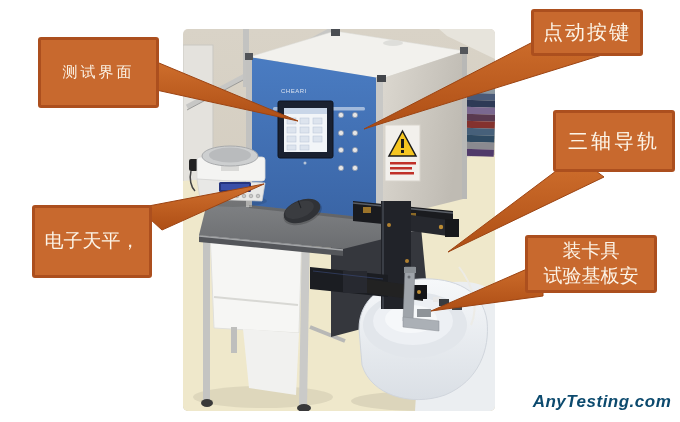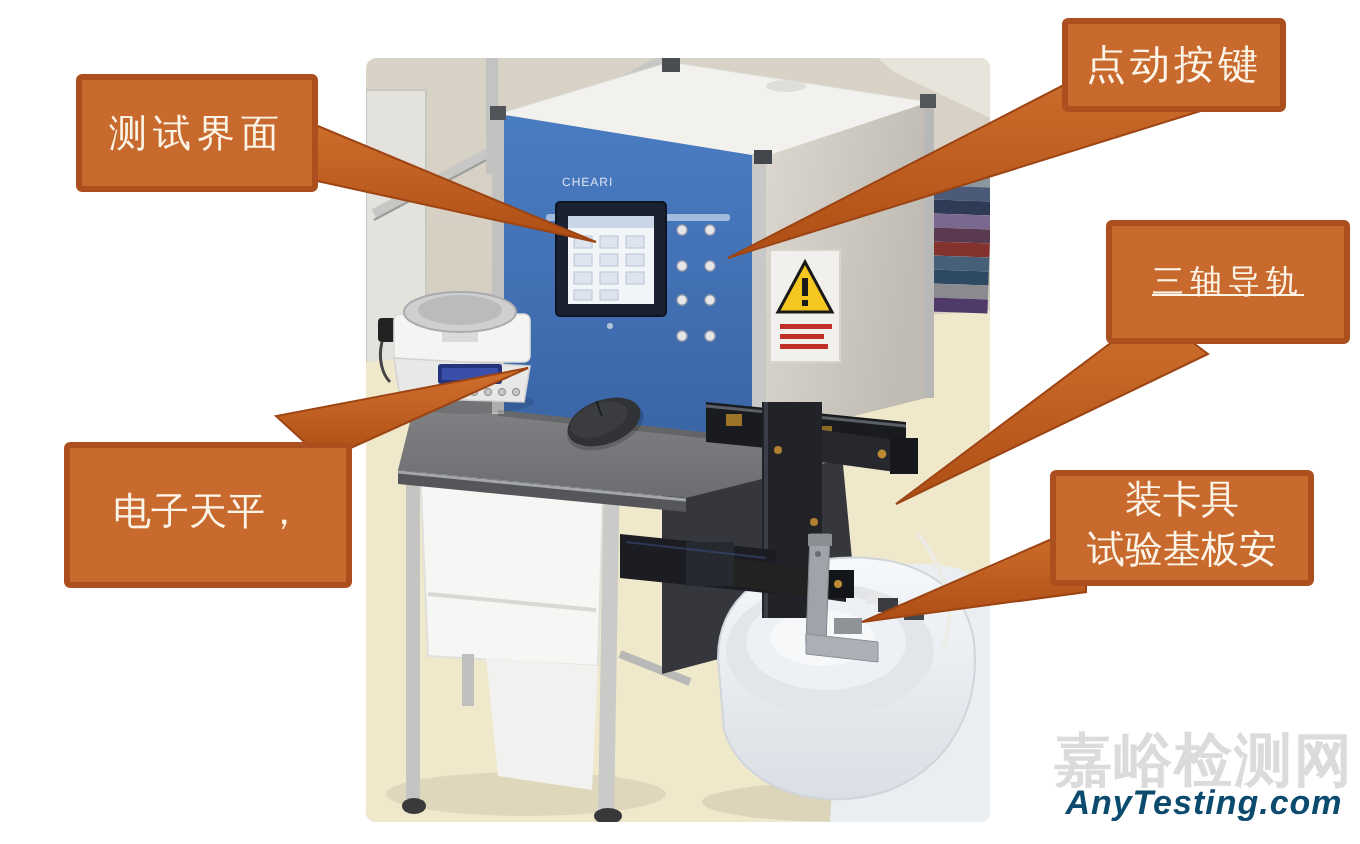--- a/index.html
+++ b/index.html
@@ -4,24 +4,24 @@
 <style>
   html,body{margin:0;padding:0;background:#fff;}
   .canvas{position:relative;width:680px;height:422px;background:#FFFFFF;overflow:hidden;
           font-family:"Liberation Sans", sans-serif;}
   .photo{position:absolute;left:183px;top:29px;width:312px;height:382px;border-radius:5px;
          overflow:hidden;z-index:1;}
   .arrow-layer{position:absolute;left:0;top:0;width:680px;height:422px;z-index:2;pointer-events:none;}
   .callout{position:absolute;box-sizing:border-box;background:#C8692E;border:3px solid #AC4F1E;
            border-radius:3px;color:#FCF4E7;display:flex;flex-direction:column;align-items:center;
            justify-content:center;text-align:right;z-index:3;}
-  #b1{left:38px;top:37px;width:121px;height:59px;font-size:19px;letter-spacing:3px;}
+  #b1{left:38px;top:37px;width:121px;height:71px;font-size:15px;letter-spacing:3px;}
   #b2{left:531px;top:9px;width:112px;height:47px;font-size:20px;letter-spacing:2px;}
-  #b3{left:553px;top:110px;width:122px;height:62px;font-size:16px;letter-spacing:3px;text-decoration:underline;}
-  #b4{left:32px;top:205px;width:144px;height:73px;font-size:19px;line-height:1.4;margin-top:16px;}
+  #b3{left:553px;top:110px;width:122px;height:62px;font-size:20px;letter-spacing:3px;}
+  #b4{left:32px;top:205px;width:120px;height:73px;font-size:19px;line-height:1.4;}
   #b5{left:525px;top:235px;width:132px;height:58px;font-size:19px;line-height:1.3;}
   .wm{position:absolute;z-index:4;text-align:center;pointer-events:none;}
   #wm-cn{left:524px;top:361px;width:156px;font-size:29px;font-weight:bold;color:#DBDBDB;letter-spacing:1px;}
   #wm-en{left:524px;top:392px;width:156px;font-size:17px;font-style:italic;font-weight:bold;
          color:#0c4a6e;letter-spacing:0.5px;}
 </style>
 </head>
 <body>
 
 <div class="canvas">
@@ -250,16 +250,15 @@
     <span>三轴导轨</span>
   </div>
   <div class="callout" id="b4">
     <span>电子天平，</span>
   </div>
   <div class="callout" id="b5">
     <span>装卡具</span>
     <span>试验基板安</span>
   </div>
 
-  <div class="wm" id="wm-cn">嘉峪检测网</div>
   <div class="wm" id="wm-en">AnyTesting.com</div>
 
 </div>
 
 </body></html>

